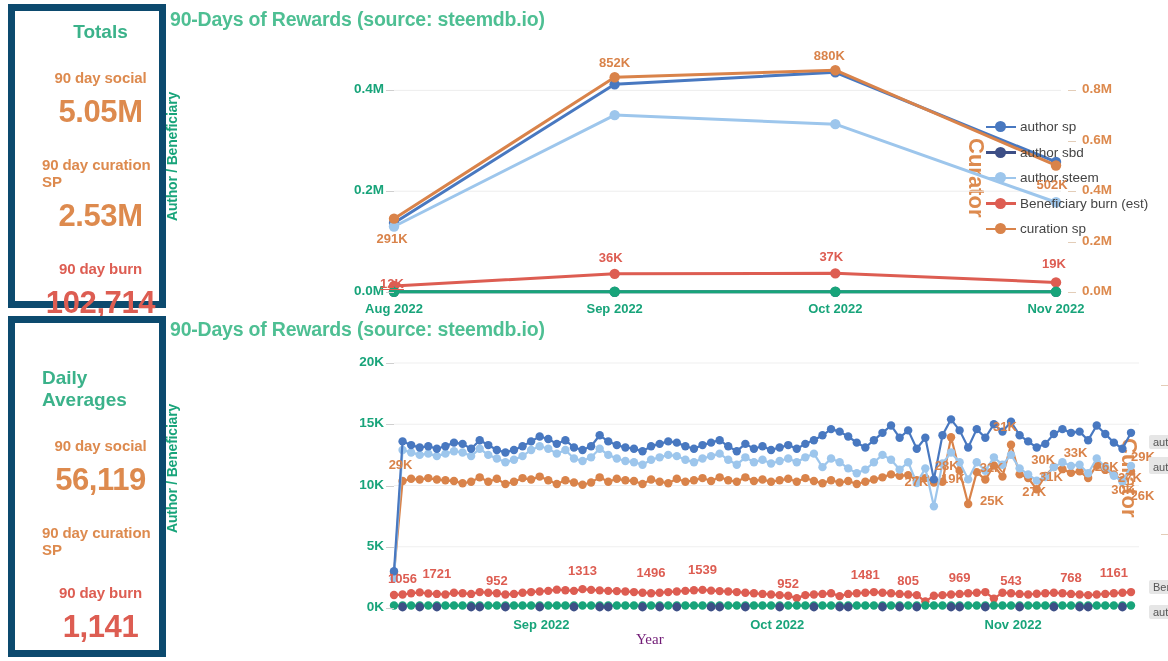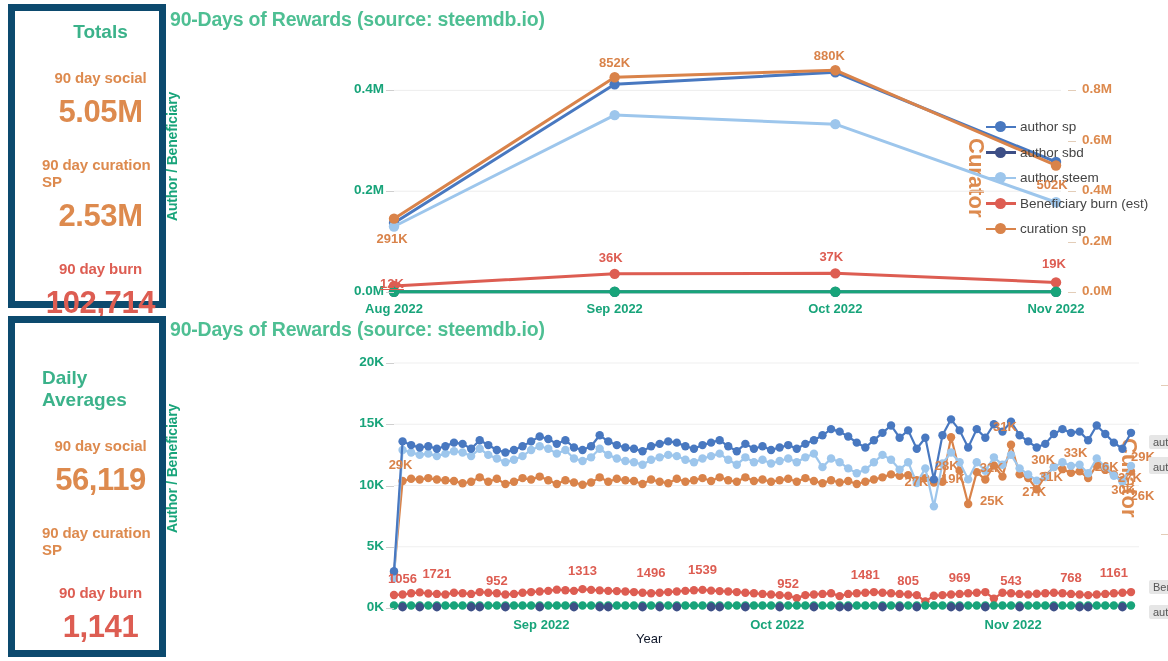--- a/index.html
+++ b/index.html
@@ -27,21 +27,21 @@
 
   .chart-title{position:absolute;font-weight:bold;font-size:19.5px;color:#4ebf93;
                white-space:nowrap;letter-spacing:-.2px;}
   #chart-top .chart-title{left:4px;top:8px;}
   #chart-bottom .chart-title{left:4px;top:0px;}
 
   .ax-left-title{position:absolute;font-weight:bold;font-size:14px;color:#18a47a;
     writing-mode:vertical-rl;transform:rotate(180deg);white-space:nowrap;letter-spacing:-.2px;}
   .ax-right-title{position:absolute;font-weight:bold;font-size:22px;color:#dd8a4e;
     writing-mode:vertical-rl;white-space:nowrap;}
-  .ax-x-title{position:absolute;font-size:13px;color:#0f172a;white-space:nowrap;}
+  .ax-x-title{position:absolute;font-size:15px;color:#701a75;white-space:nowrap;font-family:Liberation Serif, serif;}
 
   .ytick{position:absolute;font-weight:bold;font-size:13.5px;white-space:nowrap;}
   .ytick.l{color:#18a47a;text-align:right;}
   .ytick.r{color:#dd8a4e;text-align:left;}
   .tickdash{position:absolute;height:0;border-top:1.6px solid #cfcfcf;width:9px;}
   .tickdash.fade{border-top-color:#e3cdb8;}
   .xtick{position:absolute;font-weight:bold;font-size:13px;color:#18a47a;
          white-space:nowrap;text-align:center;}
   .dlabel{position:absolute;font-weight:bold;font-size:13px;white-space:nowrap;}
   .dlabel.o{color:#d9834a;}

